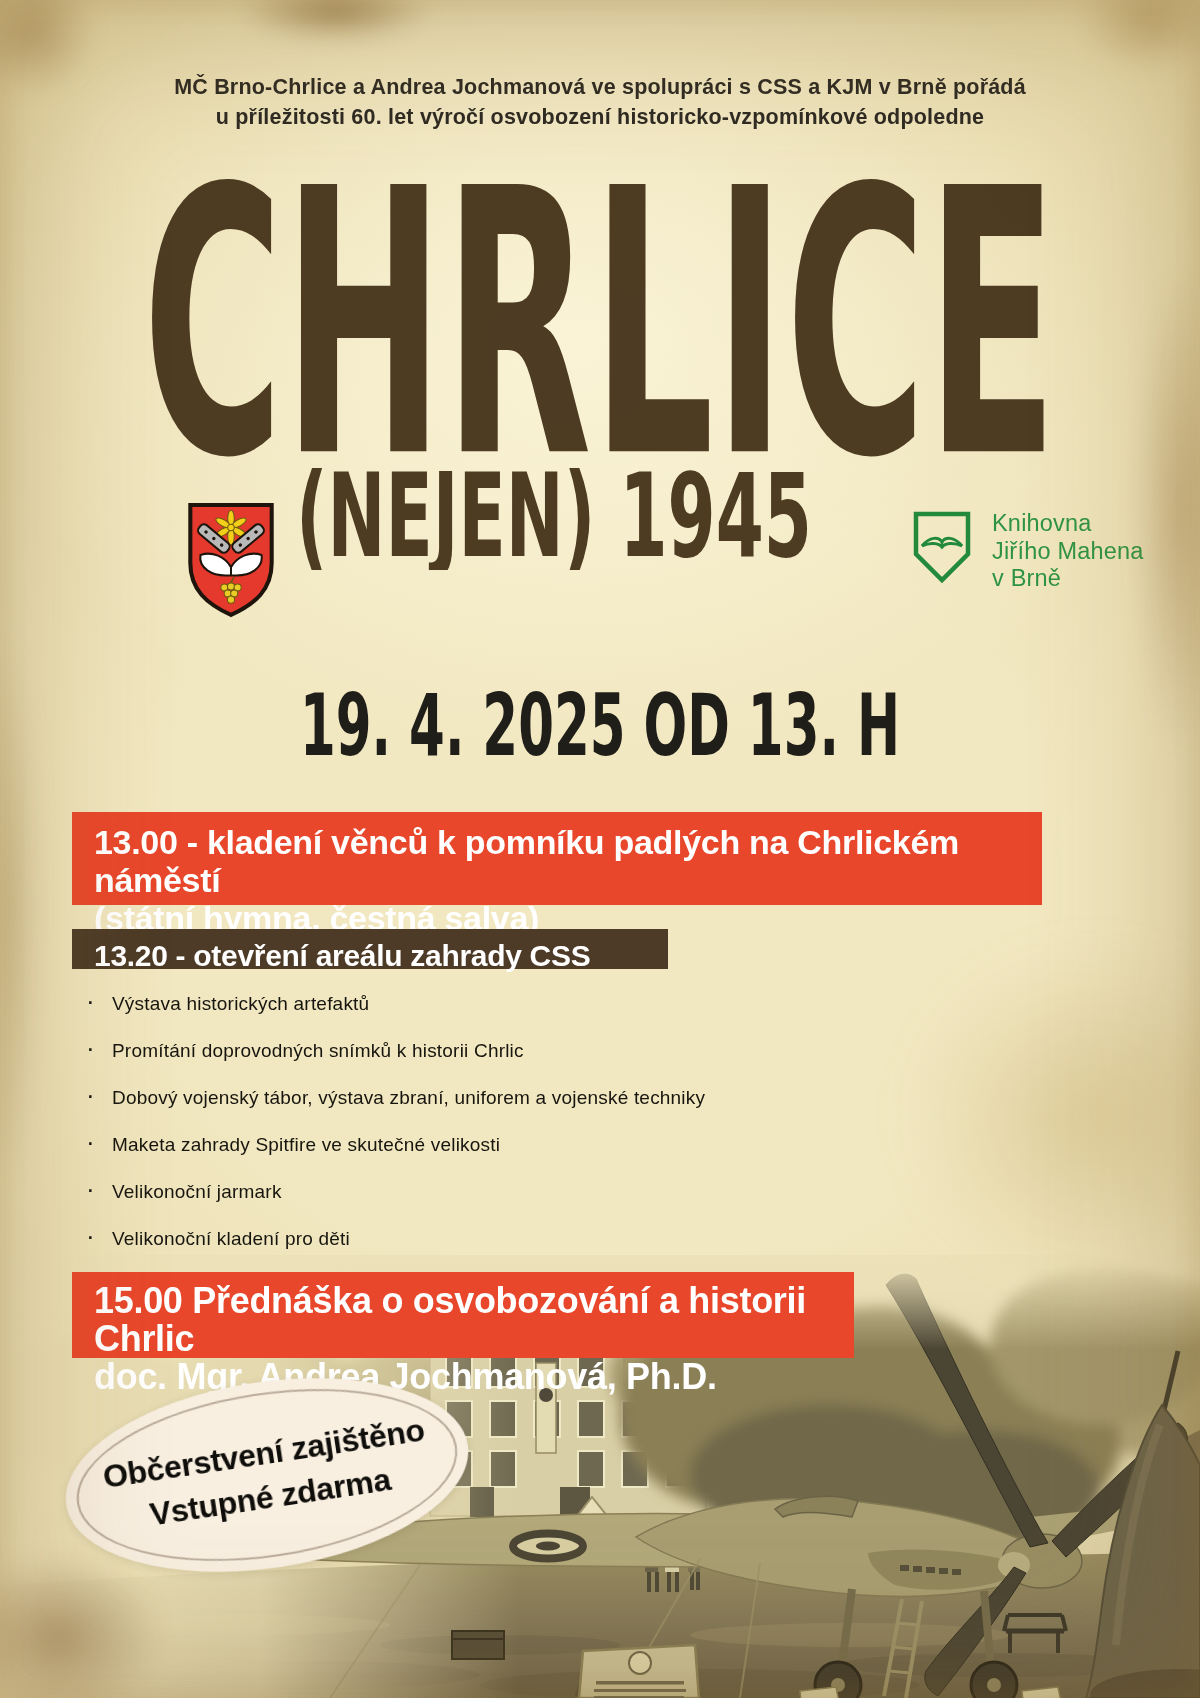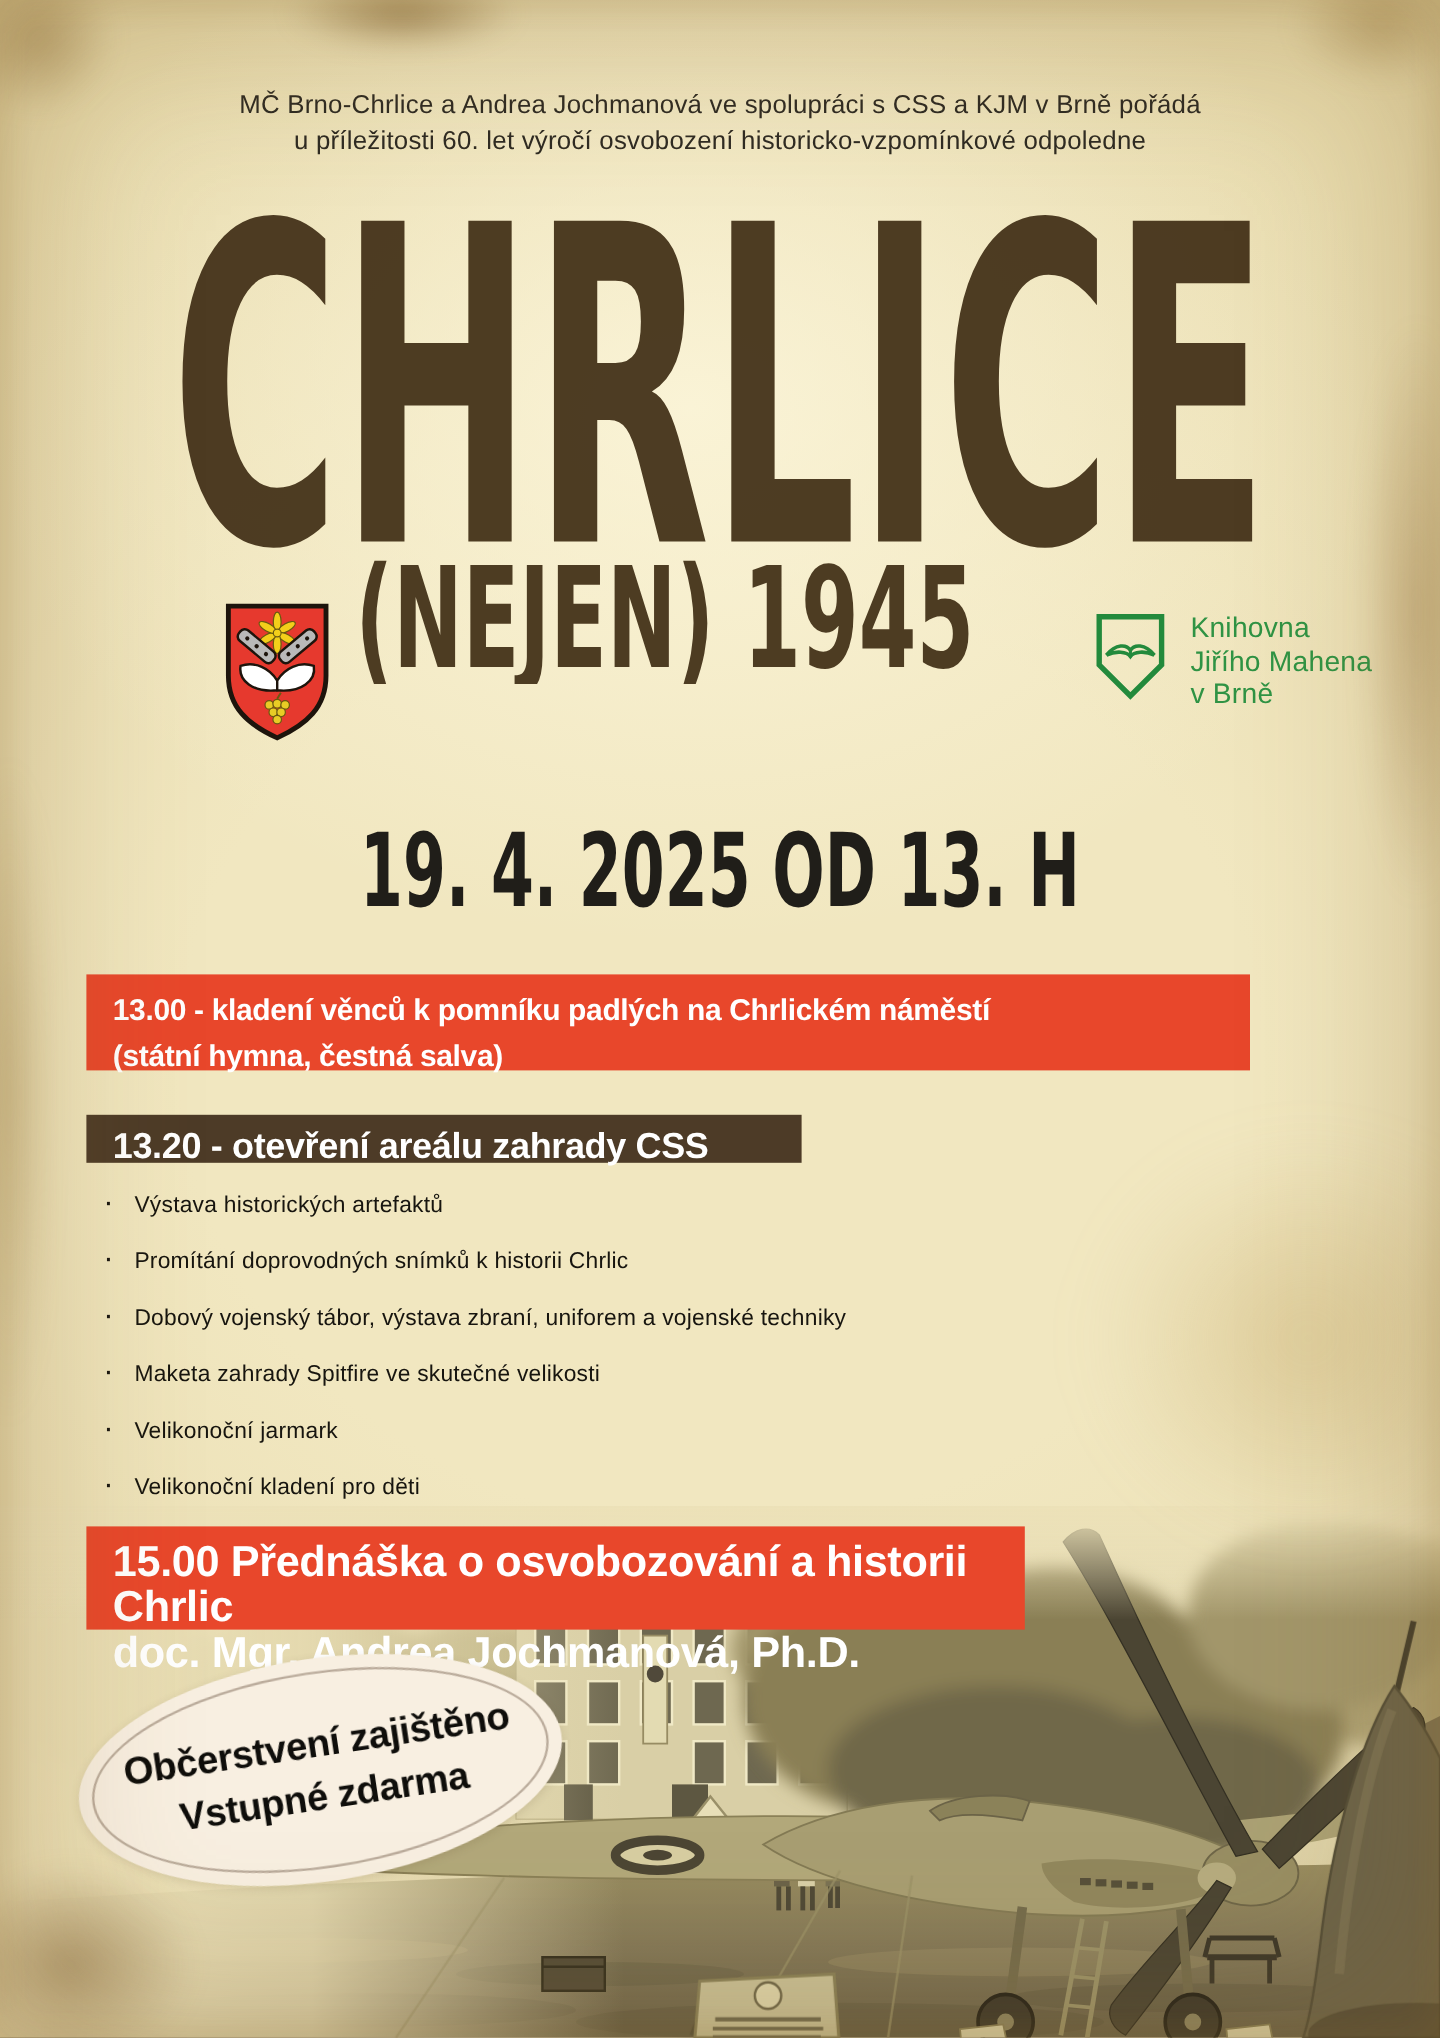--- a/index.html
+++ b/index.html
@@ -16,33 +16,33 @@
   .blotch{position:absolute;border-radius:50%;filter:blur(10px);z-index:7;pointer-events:none;}
   .b1{left:238px;top:-20px;width:195px;height:62px;background:radial-gradient(closest-side,rgba(110,75,25,.55),rgba(110,75,25,0));}
   .b2{left:-34px;top:-34px;width:130px;height:130px;background:radial-gradient(closest-side,rgba(130,95,40,.42),rgba(130,95,40,0));}
   .b7{right:-26px;top:-30px;width:150px;height:100px;background:radial-gradient(closest-side,rgba(140,105,45,.38),rgba(140,105,45,0));}
   .b3{right:-28px;top:265px;width:95px;height:490px;background:radial-gradient(closest-side,rgba(140,100,45,.34),rgba(140,100,45,0));}
   .b4{left:-30px;top:630px;width:75px;height:560px;background:radial-gradient(closest-side,rgba(150,120,60,.28),rgba(150,120,60,0));}
   .b6{right:-70px;top:950px;width:360px;height:330px;filter:blur(26px);background:radial-gradient(closest-side,rgba(196,168,103,.42),rgba(196,168,103,0));}
   .b5{left:-46px;top:1552px;width:210px;height:170px;background:radial-gradient(closest-side,rgba(105,70,25,.42),rgba(105,70,25,0));}
 
   .intro{position:absolute;top:72px;left:0;right:0;z-index:20;text-align:center;
-    font-size:21.5px;line-height:30px;font-weight:400;color:#2e2a22;letter-spacing:.2px;}
+    font-size:21.5px;line-height:30px;font-weight:700;color:#2e2a22;letter-spacing:.2px;}
   .headline-svg{position:absolute;left:0;z-index:20;}
   .location{position:absolute;top:653px;left:0;right:0;z-index:20;text-align:center;
     font-size:24px;line-height:27px;color:#27241d;letter-spacing:.2px;}
 
   .coa{position:absolute;left:184px;top:500px;z-index:20;}
   .kjm{position:absolute;left:912px;top:510px;z-index:20;display:flex;gap:20px;align-items:flex-start;}
   .kjm-text{font-size:23.5px;line-height:27.5px;color:#2f9344;letter-spacing:.2px;}
 
   .banner{position:absolute;left:72px;z-index:8;box-sizing:border-box;color:#ffffff;
     font-weight:700;letter-spacing:-.3px;}
-  .banner-red1{top:812px;width:970px;height:80px;background:#e8472b;padding:11px 0 0 22px;
-    font-size:25px;line-height:38px;}
+  .banner-red1{top:812px;width:970px;height:93px;background:#e8472b;padding:11px 0 0 22px;
+    font-size:34px;line-height:38px;}
   .banner-brown{top:929px;width:596px;height:40px;background:#4d3b27;padding:10px 0 0 22px;
     font-size:30px;line-height:34px;}
   .banner-red2{top:1272px;width:782px;height:86px;background:#e8472b;padding:10px 0 0 22px;
     font-size:36px;line-height:38px;}
 
   .bullets{position:absolute;left:86px;top:986px;z-index:20;}
   .bullet{display:flex;align-items:baseline;margin-bottom:17px;height:30px;}
   .bullet .dot{width:26px;font-size:26px;color:#17150f;}
   .bullet .lbl{font-size:19px;line-height:30px;color:#17150f;letter-spacing:.2px;}
 

